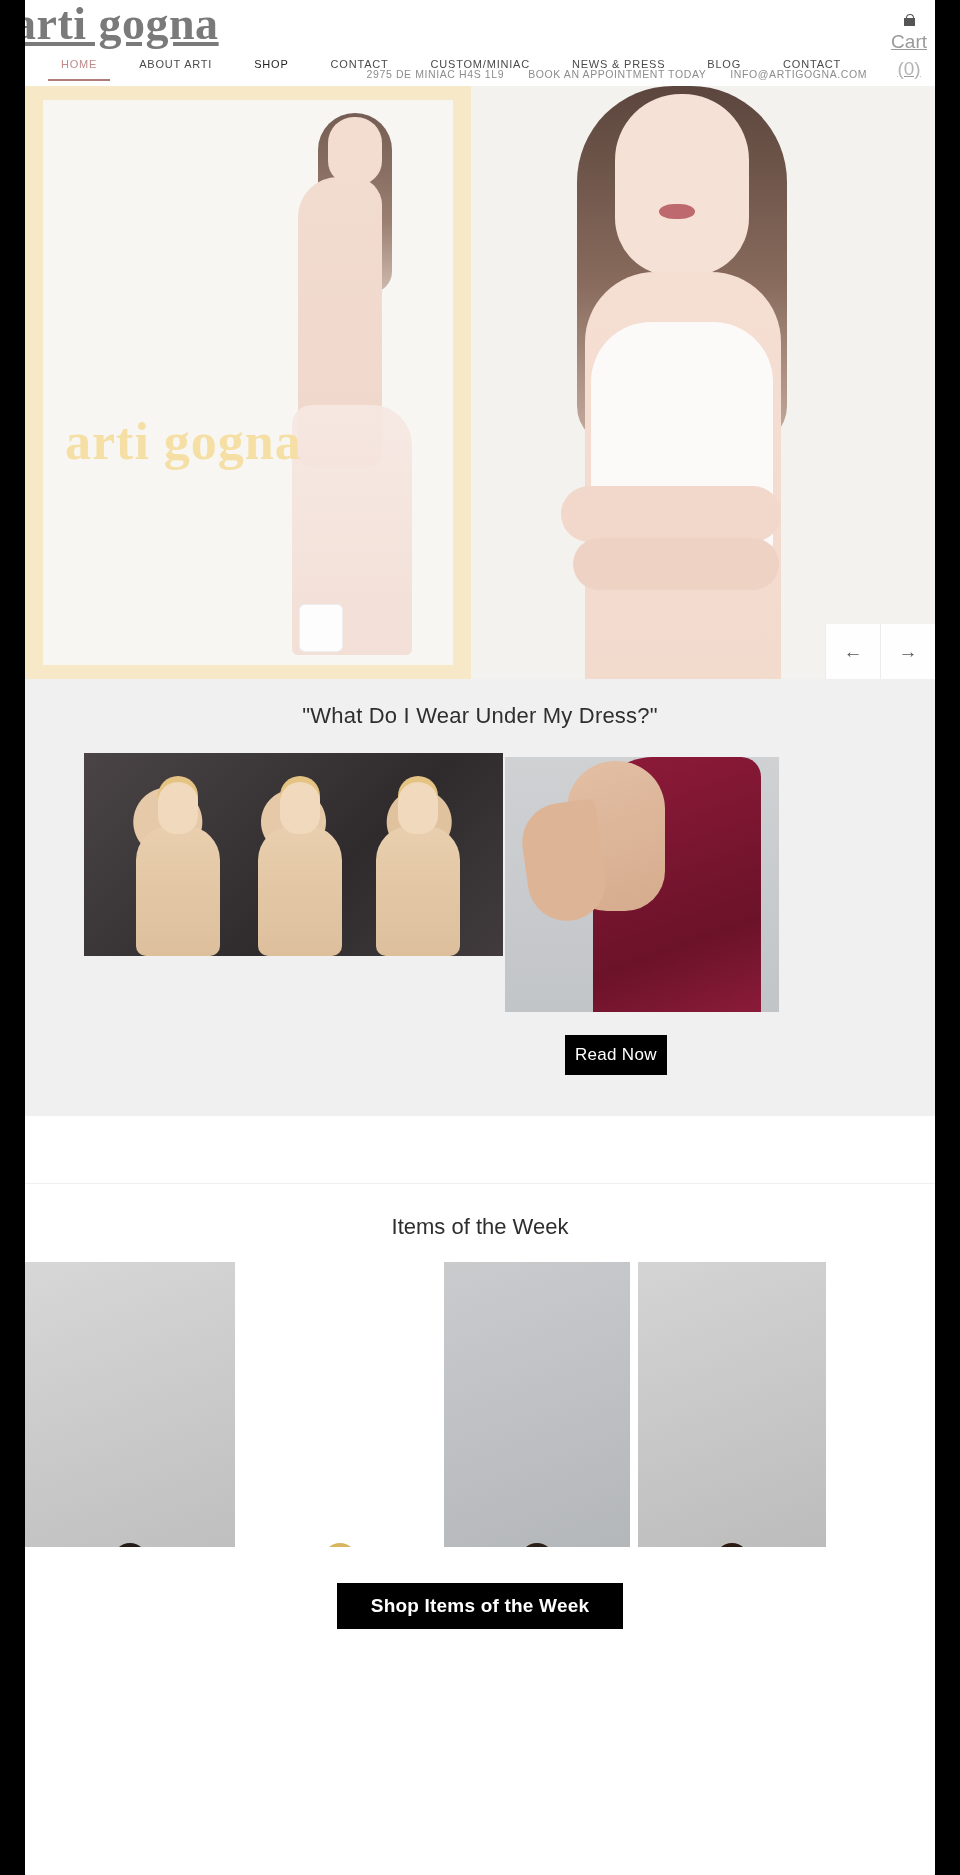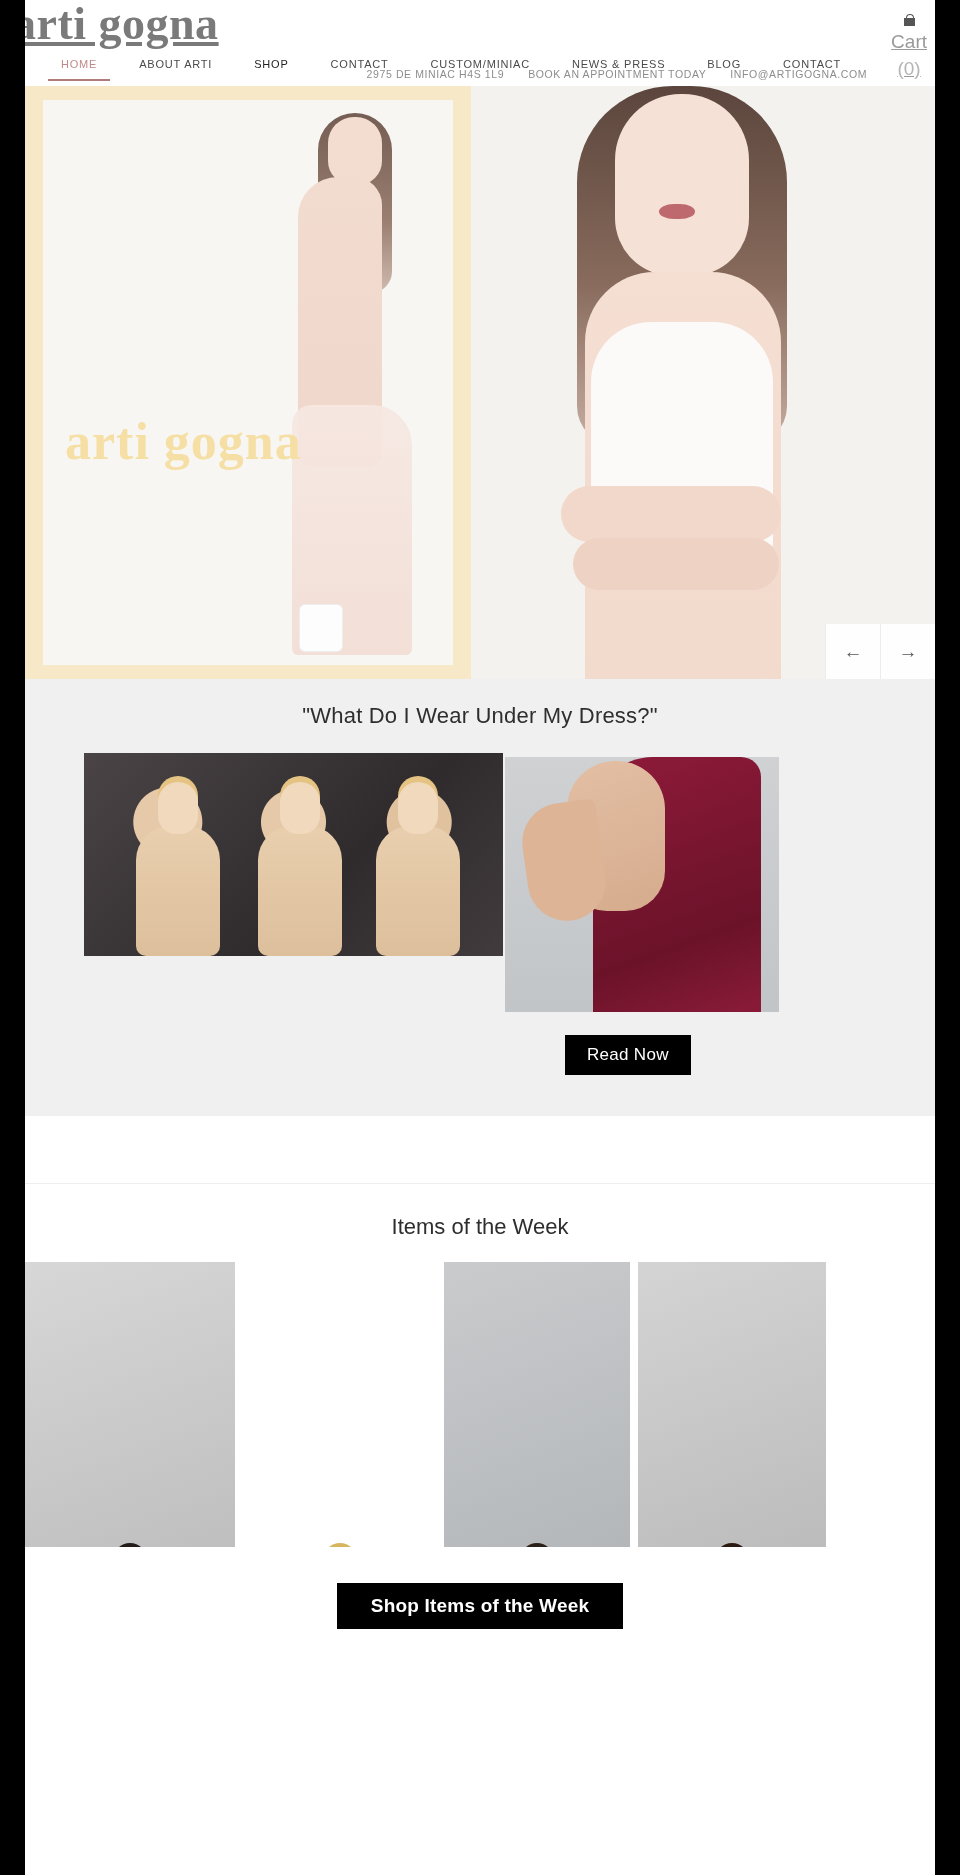--- a/index.html
+++ b/index.html
@@ -417,21 +417,21 @@
     transform: rotate(-8deg);
   }
   .btn-dark {
     display: inline-block;
     background: #000000;
     color: #ffffff;
     text-align: center;
     text-decoration: none;
     font-size: 17px;
     letter-spacing: .3px;
-    padding: 10px 22px;
+    padding: 10px 10px;
     border: none;
     cursor: pointer;
     font-family: "Liberation Sans", sans-serif;
   }
   .read-now-wrap {
     position: absolute;
     left: 540px;
     top: 356px;
   }
 

